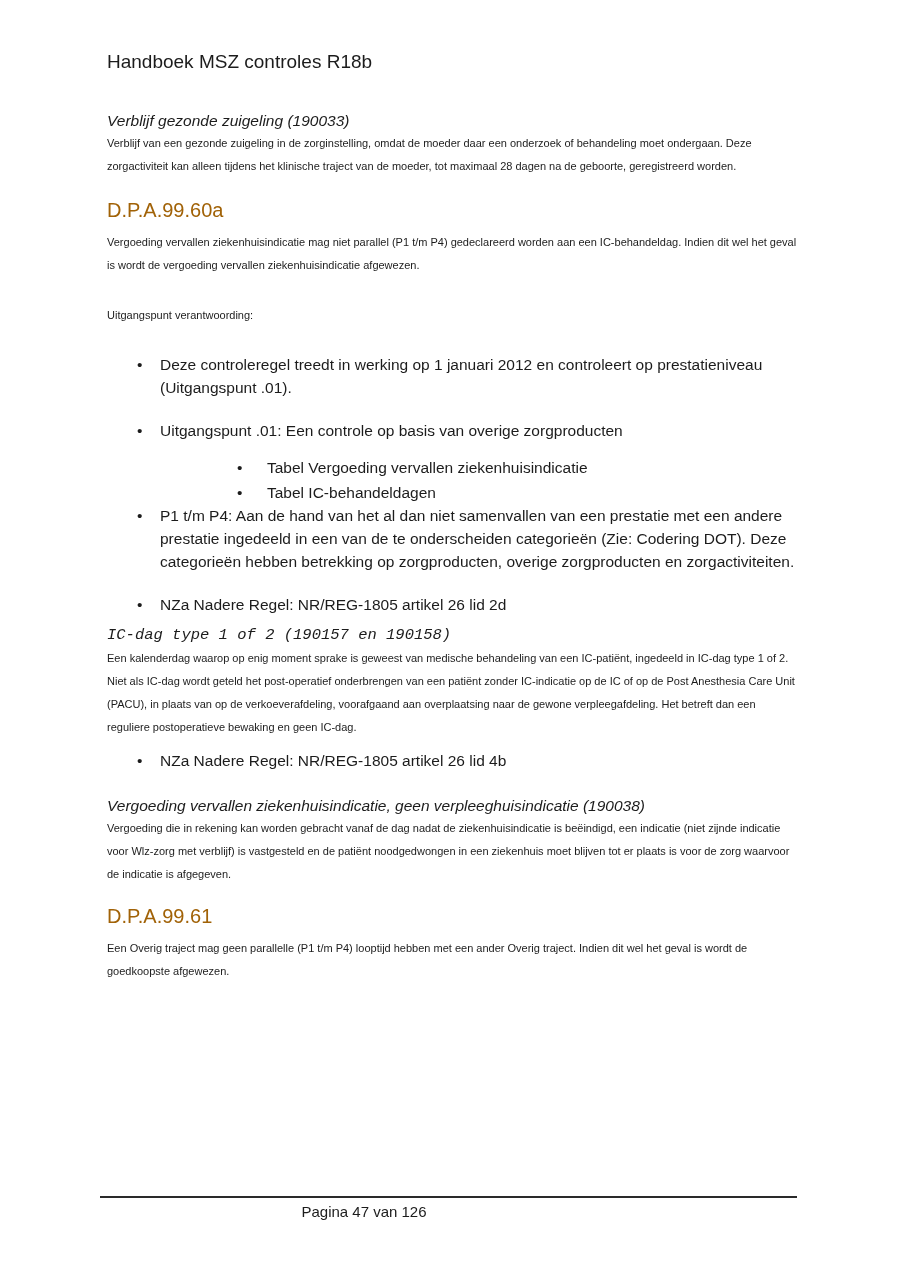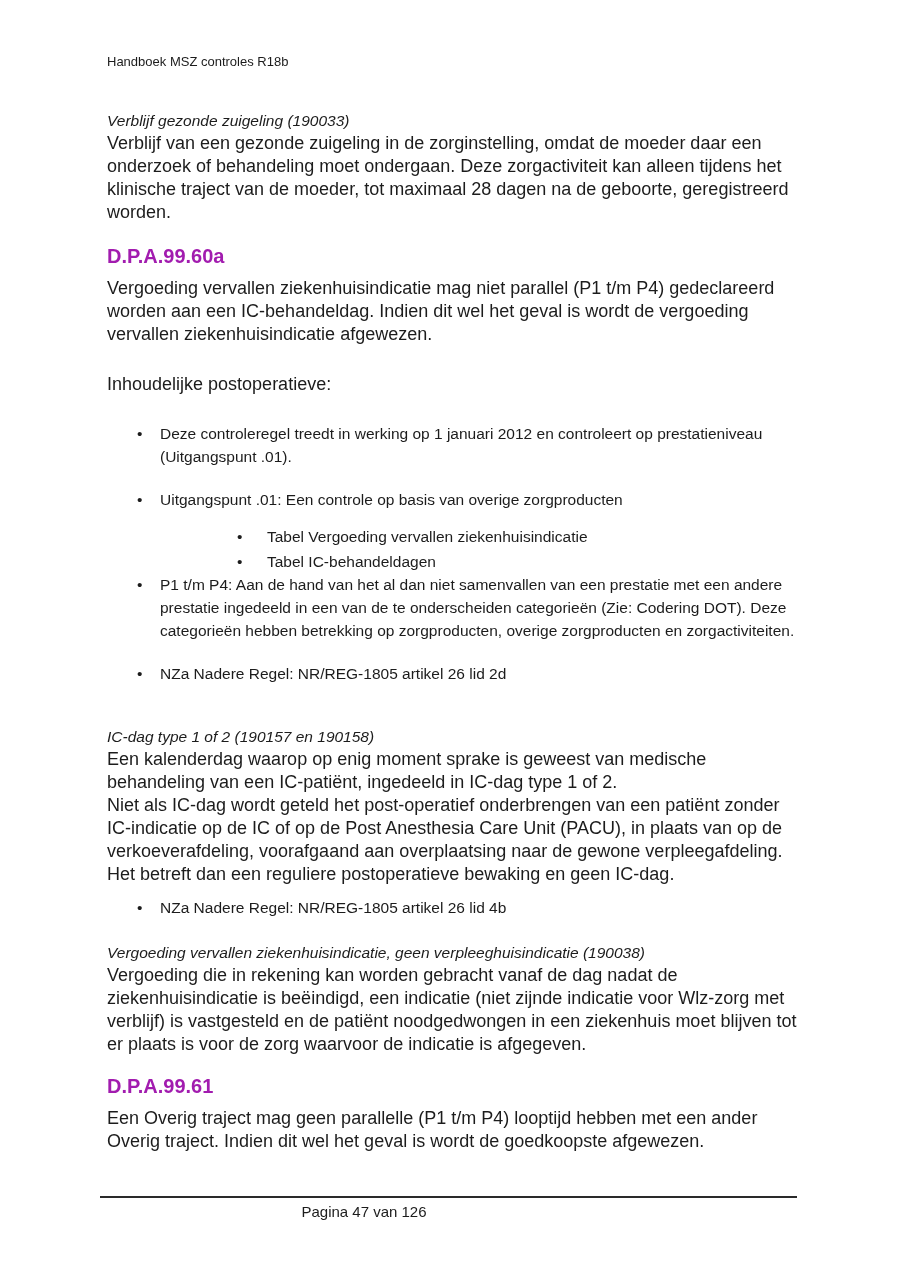--- a/index.html
+++ b/index.html
@@ -16,39 +16,39 @@
     color: #1c1c1c;
     overflow: hidden;
   }
   .content {
     position: absolute;
     top: 50px;
     left: 107px;
     width: 690px;
   }
   .doc-header {
-    font-size: 13px;
+    font-size: 19px;
     line-height: 23px;
   }
   .para {
-    font-size: 18px;
+    font-size: 11px;
     line-height: 23px;
     white-space: pre-line;
   }
   .heading-italic {
     font-size: 15.5px;
     line-height: 23px;
     font-style: italic;
     margin-top: 36px;
   }
   .heading-bold {
     font-size: 20px;
     line-height: 28px;
-    font-weight: bold;
-    color: #a21caf;
+    font-weight: normal;
+    color: #a16207;
   }
   .h-dpa60 { margin-top: 18px; }
   .h-dpa61 { margin-top: 16px; }
   .after-h { margin-top: 7px; }
   .verantwoording { margin-top: 27px; }
   .bullet {
     display: flex;
     font-size: 15.5px;
     line-height: 23px;
     margin-left: 30px;
@@ -68,21 +68,21 @@
   .sub-bullet::before {
     content: "\2022";
     flex: 0 0 30px;
     font-size: 15.5px;
   }
   .b-first { margin-top: 26px; }
   .b-gap { margin-top: 20px; }
   .sb-first { margin-top: 14px; justify-content: flex-end; }
   .sb-gap { margin-top: 2px; justify-content: center; }
   .b-end { }
-  .ih-icdag { margin-top: 40px; }
+  .ih-icdag { margin-top: 8px; font-family: Liberation Mono, monospace; }
   .b-icdag { margin-top: 10px; }
   .ih-vergoeding { margin-top: 22px; }
   .footer-rule {
     position: absolute;
     top: 1196px;
     left: 100px;
     width: 697px;
     border-top: 2px solid #2a2a2a;
   }
   .footer-text {
@@ -102,21 +102,21 @@
   <div class="content">
 
     <div class="doc-header">Handboek MSZ controles R18b</div>
 
     <div class="heading-italic">Verblijf gezonde zuigeling (190033)</div>
     <div class="para">Verblijf van een gezonde zuigeling in de zorginstelling, omdat de moeder daar een onderzoek of behandeling moet ondergaan. Deze zorgactiviteit kan alleen tijdens het klinische traject van de moeder, tot maximaal 28 dagen na de geboorte, geregistreerd worden.</div>
 
     <div class="heading-bold h-dpa60">D.P.A.99.60a</div>
     <div class="para after-h">Vergoeding vervallen ziekenhuisindicatie mag niet parallel (P1 t/m P4) gedeclareerd worden aan een IC-behandeldag. Indien dit wel het geval is wordt de vergoeding vervallen ziekenhuisindicatie afgewezen.</div>
 
-    <div class="para verantwoording">Inhoudelijke postoperatieve:</div>
+    <div class="para verantwoording">Uitgangspunt verantwoording:</div>
 
     <div class="bullet b-first">
       <span class="bullet-body">Deze controleregel treedt in werking op 1 januari 2012 en controleert op prestatieniveau (Uitgangspunt .01).</span>
     </div>
     <div class="bullet b-gap">
       <span class="bullet-body">Uitgangspunt .01: Een controle op basis van overige zorgproducten</span>
     </div>
 
     <div class="sub-bullet sb-first">
       <span class="bullet-body">Tabel Vergoeding vervallen ziekenhuisindicatie</span>

